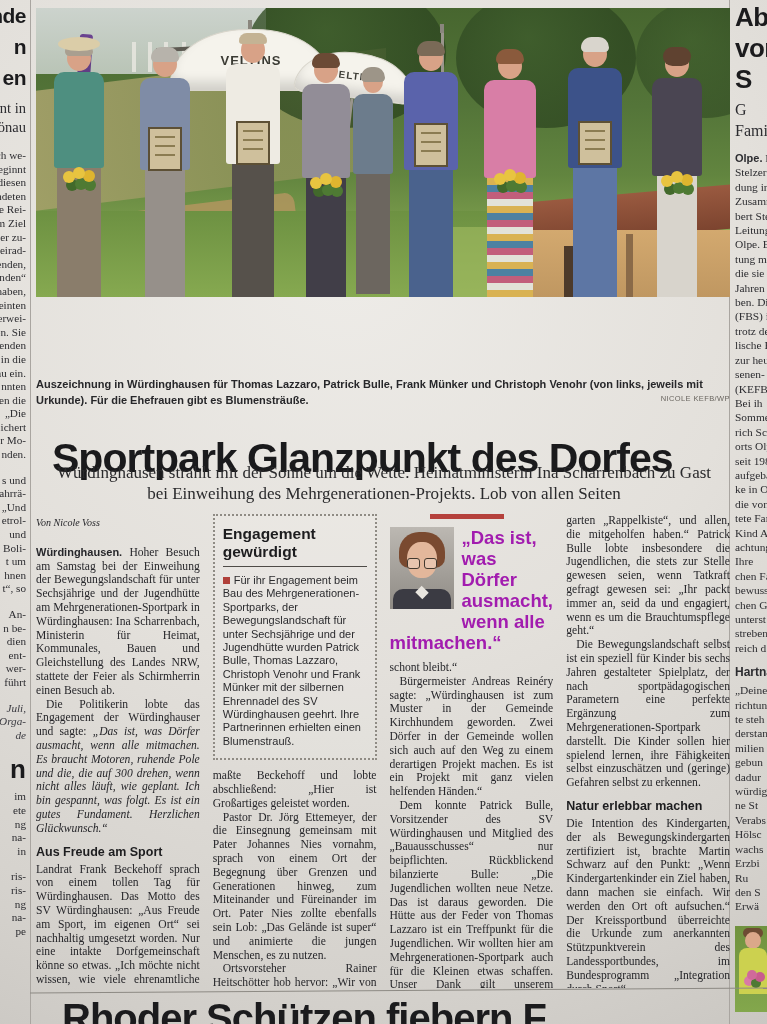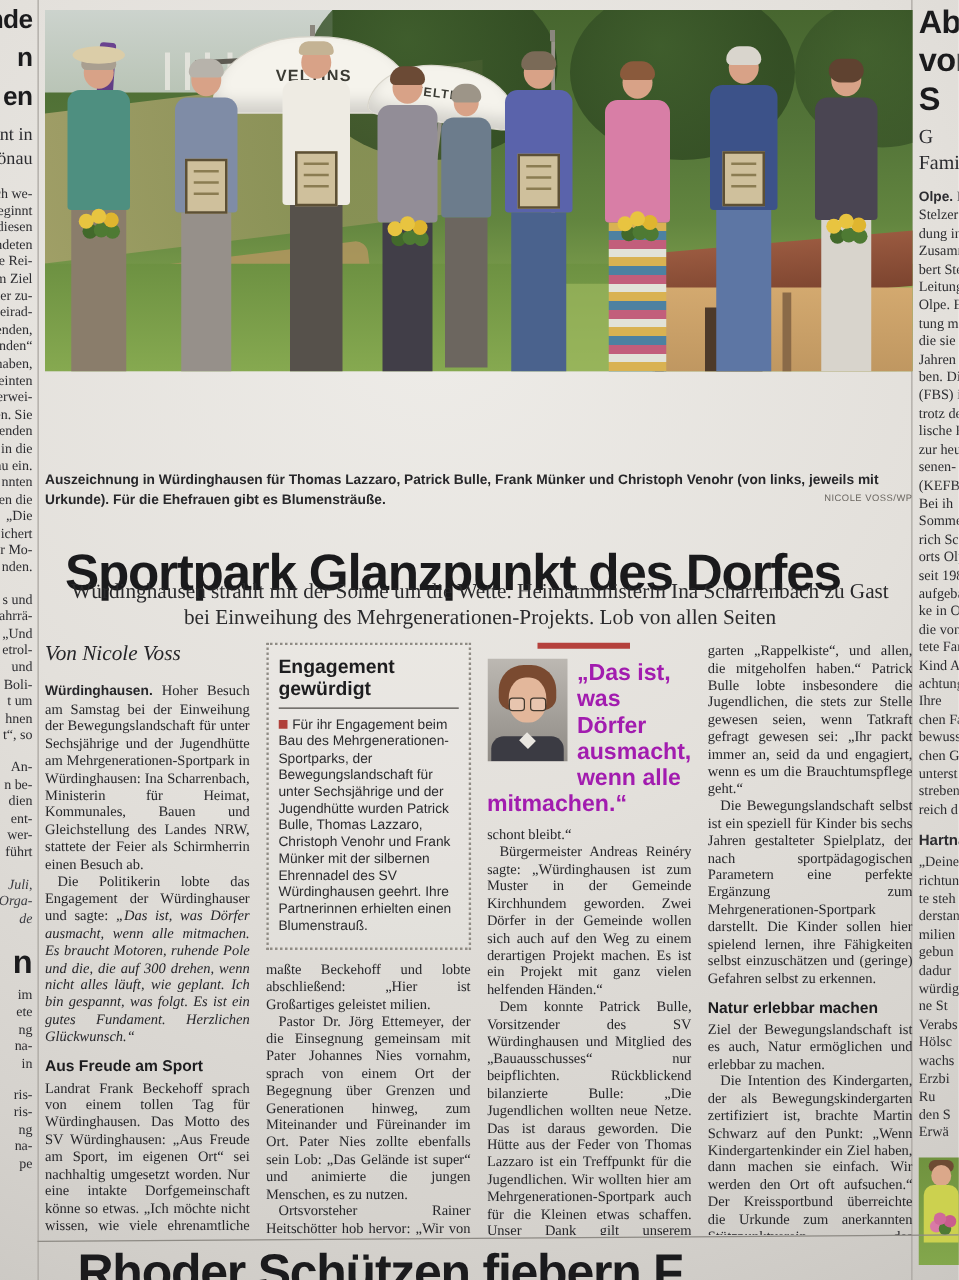--- a/index.html
+++ b/index.html
@@ -84,21 +84,21 @@
   
   .headline{position:absolute;left:52px;top:408px;width:680px;font:bold 41px/46px "Liberation Sans",sans-serif;
             letter-spacing:-1px;color:#1a1a1c;white-space:nowrap}
   .subheadline{position:absolute;left:56px;top:462px;width:656px;text-align:center;font-size:17px;line-height:21px;color:#2a2a2c}
 
   
   .cols{position:absolute;left:36px;top:514px;width:694px;height:474px;display:flex;gap:13px}
   .col{flex:1;overflow:hidden;font-size:11.6px;line-height:13.8px;text-align:justify}
   .col p{margin:0}
   .col p + p{text-indent:10px}
-  .byline{font-style:italic;font-size:17px;margin:2px 0 16px;text-align:left}
+  .byline{font-style:italic;font-size:10px;margin:2px 0 16px;text-align:left}
   .lead-in{font-weight:bold;font-family:"Liberation Sans",sans-serif;font-size:11px}
   .qtext-it{font-style:italic}
   .colsub{font:bold 12.5px/15px "Liberation Sans",sans-serif;margin:9px 0 3px;text-align:left;color:#1d1d1f}
 
   
   .infobox{border:2px dotted #8f8b84;padding:9px 8px 10px;margin-bottom:9px;text-align:left;background:rgba(255,255,255,.12)}
   .infobox h4{margin:0 0 7px;font:bold 15.5px/18px "Liberation Sans",sans-serif;color:#1d1d1f;border-bottom:1.5px solid #4e4b47;padding-bottom:5px}
   .infobox .body{font:11px/13.4px "Liberation Sans",sans-serif;color:#2b2b2e}
   .sq{display:inline-block;width:7px;height:7px;background:#b0403a;margin-right:4px}
   .ib-b{font-weight:normal}
@@ -380,21 +380,21 @@
         <div class="hair"></div>
       </div>
     <div class="torso"></div>
       <div class="legs"></div>
     <div class="bouquet" style="bottom:114px"></div>
   </div>
 </div>
 
 <div class="caption">
   <span>Auszeichnung in Würdinghausen für Thomas Lazzaro, Patrick Bulle, Frank Münker und Christoph Venohr (von links, jeweils mit Urkunde). Für die Ehefrauen gibt es Blumensträuße.</span>
-  <span class="credit">NICOLE VOSS/WP</span>
+  <span class="credit">NICOLE KEFB/WP</span>
 </div>
 
 <h1 class="headline">Sportpark Glanzpunkt des Dorfes</h1>
 <div class="subheadline">Würdinghausen strahlt mit der Sonne um die Wette. Heimatministerin Ina Scharrenbach zu Gast bei Einweihung des Mehrgenerationen-Projekts. Lob von allen Seiten</div>
 
 <div class="cols">
 
   <div class="col">
     <div class="byline">Von Nicole Voss</div>
     <p><b class="lead-in">Würdinghausen.</b><span> Hoher Besuch am Samstag bei der Einweihung der Bewegungslandschaft für unter Sechsjährige und der Jugendhütte am Mehrgenerationen-Sportpark in Würdinghausen: Ina Scharrenbach, Ministerin für Heimat, Kommunales, Bauen und Gleichstellung des Landes NRW, stattete der Feier als Schirmherrin einen Besuch ab.</span></p>
@@ -403,21 +403,21 @@
     <p>Landrat Frank Beckehoff sprach von einem tollen Tag für Würdinghausen. Das Motto des SV Würdinghausen: „Aus Freude am Sport, im eigenen Ort“ sei nachhaltig umgesetzt worden. Nur eine intakte Dorfgemeinschaft könne so etwas. „Ich möchte nicht wissen, wie viele ehrenamtliche Stunden schon für den 2017 eingeweihten Mehrgenerationen-Sportpark nötig waren“, mut-</p>
   </div>
 
   <div class="col">
     <div class="infobox">
       <h4>Engagement gewürdigt</h4>
       <div class="body">
         <span class="sq"></span><span>Für ihr </span><span class="ib-b">Engagement</span><span> beim Bau des Mehrgenerationen-Sportparks, der Bewegungslandschaft für unter Sechsjährige und der Jugendhütte wurden </span><span class="ib-b">Patrick Bulle, Thomas Lazzaro, Christoph Venohr und Frank Münker</span><span> mit der silbernen Ehrennadel des SV Würdinghausen geehrt. Ihre Partnerinnen erhielten einen Blumenstrauß.</span>
       </div>
     </div>
-    <p>maßte Beckehoff und lobte abschließend: „Hier ist Großartiges geleistet milien.</p>
+    <p>maßte Beckehoff und lobte abschließend: „Hier ist Großartiges geleistet worden.</p>
     <p>Pastor Dr. Jörg Ettemeyer, der die Einsegnung gemeinsam mit Pater Johannes Nies vornahm, sprach von einem Ort der Begegnung über Grenzen und Generationen hinweg, zum Miteinander und Füreinander im Ort. Pater Nies zollte ebenfalls sein Lob: „Das Gelände ist super“ und animierte die jungen Menschen, es zu nutzen.</p>
     <p>Ortsvorsteher Rainer Heitschötter hob hervor: „Wir von der Dorfgemeinschaft haben großen Respekt vor dieser Leistung und hoffen, dass das Gelände von Vandalismus ver-</p>
   </div>
 
   <div class="col">
     <div class="quoteblock">
       <div class="qbar"></div>
       <div class="portrait">
         <div class="po-hair"></div>
         <div class="po-face"></div>
@@ -430,20 +430,19 @@
     </div>
     <p>schont bleibt.“</p>
     <p>Bürgermeister Andreas Reinéry sagte: „Würdinghausen ist zum Muster in der Gemeinde Kirchhundem geworden. Zwei Dörfer in der Gemeinde wollen sich auch auf den Weg zu einem derartigen Projekt machen. Es ist ein Projekt mit ganz vielen helfenden Händen.“</p>
     <p>Dem konnte Patrick Bulle, Vorsitzender des SV Würdinghausen und Mitglied des „Bauausschusses“ nur beipflichten. Rückblickend bilanzierte Bulle: „Die Jugendlichen wollten neue Netze. Das ist daraus geworden. Die Hütte aus der Feder von Thomas Lazzaro ist ein Treffpunkt für die Jugendlichen. Wir wollten hier am Mehrgenerationen-Sportpark auch für die Kleinen etwas schaffen. Unser Dank gilt unserem Kooperationspartner, dem Kinder-</p>
   </div>
 
   <div class="col">
     <p>garten „Rappelkiste“, und allen, die mitgeholfen haben.“ Patrick Bulle lobte insbesondere die Jugendlichen, die stets zur Stelle gewesen seien, wenn Tatkraft gefragt gewesen sei: „Ihr packt immer an, seid da und engagiert, wenn es um die Brauchtumspflege geht.“</p>
     <p>Die Bewegungslandschaft selbst ist ein speziell für Kinder bis sechs Jahren gestalteter Spielplatz, der nach sportpädagogischen Parametern eine perfekte Ergänzung zum Mehrgenerationen-Sportpark darstellt. Die Kinder sollen hier spielend lernen, ihre Fähigkeiten selbst einzuschätzen und (geringe) Gefahren selbst zu erkennen.</p>
     <h3 class="colsub">Natur erlebbar machen</h3>
-    <p>Ziel der Bewegungslandschaft ist es auch, Natur ermöglichen und erlebbar zu machen.</p>
     <p>Die Intention des Kindergarten, der als Bewegungskindergarten zertifiziert ist, brachte Martin Schwarz auf den Punkt: „Wenn Kindergartenkinder ein Ziel haben, dann machen sie einfach. Wir werden den Ort oft aufsuchen.“ Der Kreissportbund überreichte die Urkunde zum anerkannten Stützpunktverein des Landessportbundes, im Bundesprogramm „Integration durch Sport“.</p>
   </div>
 
 </div>
 
 <div class="hrule"></div>
 <div class="bottom-headline">Rhoder Schützen fiebern F</div>
 
 </body></html>

